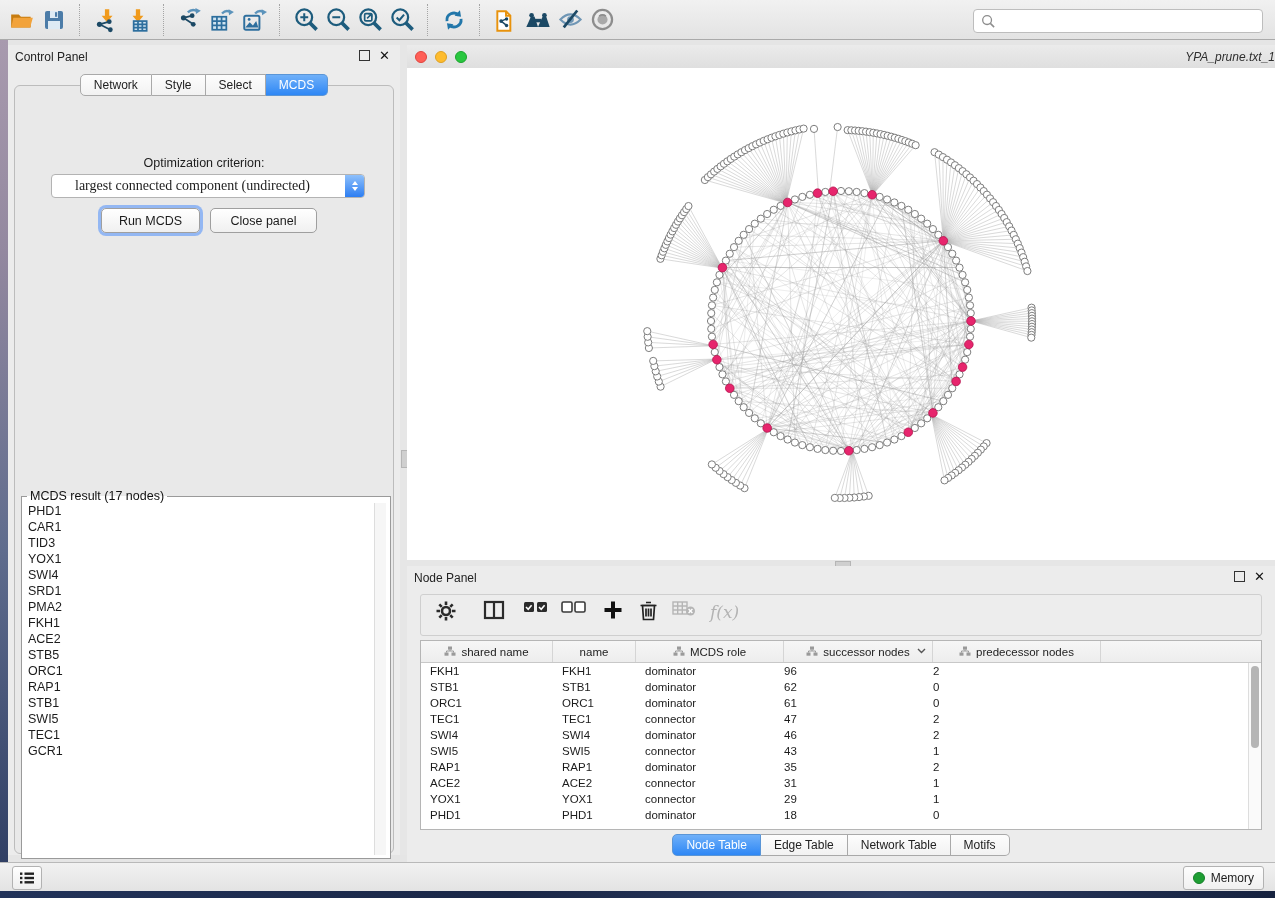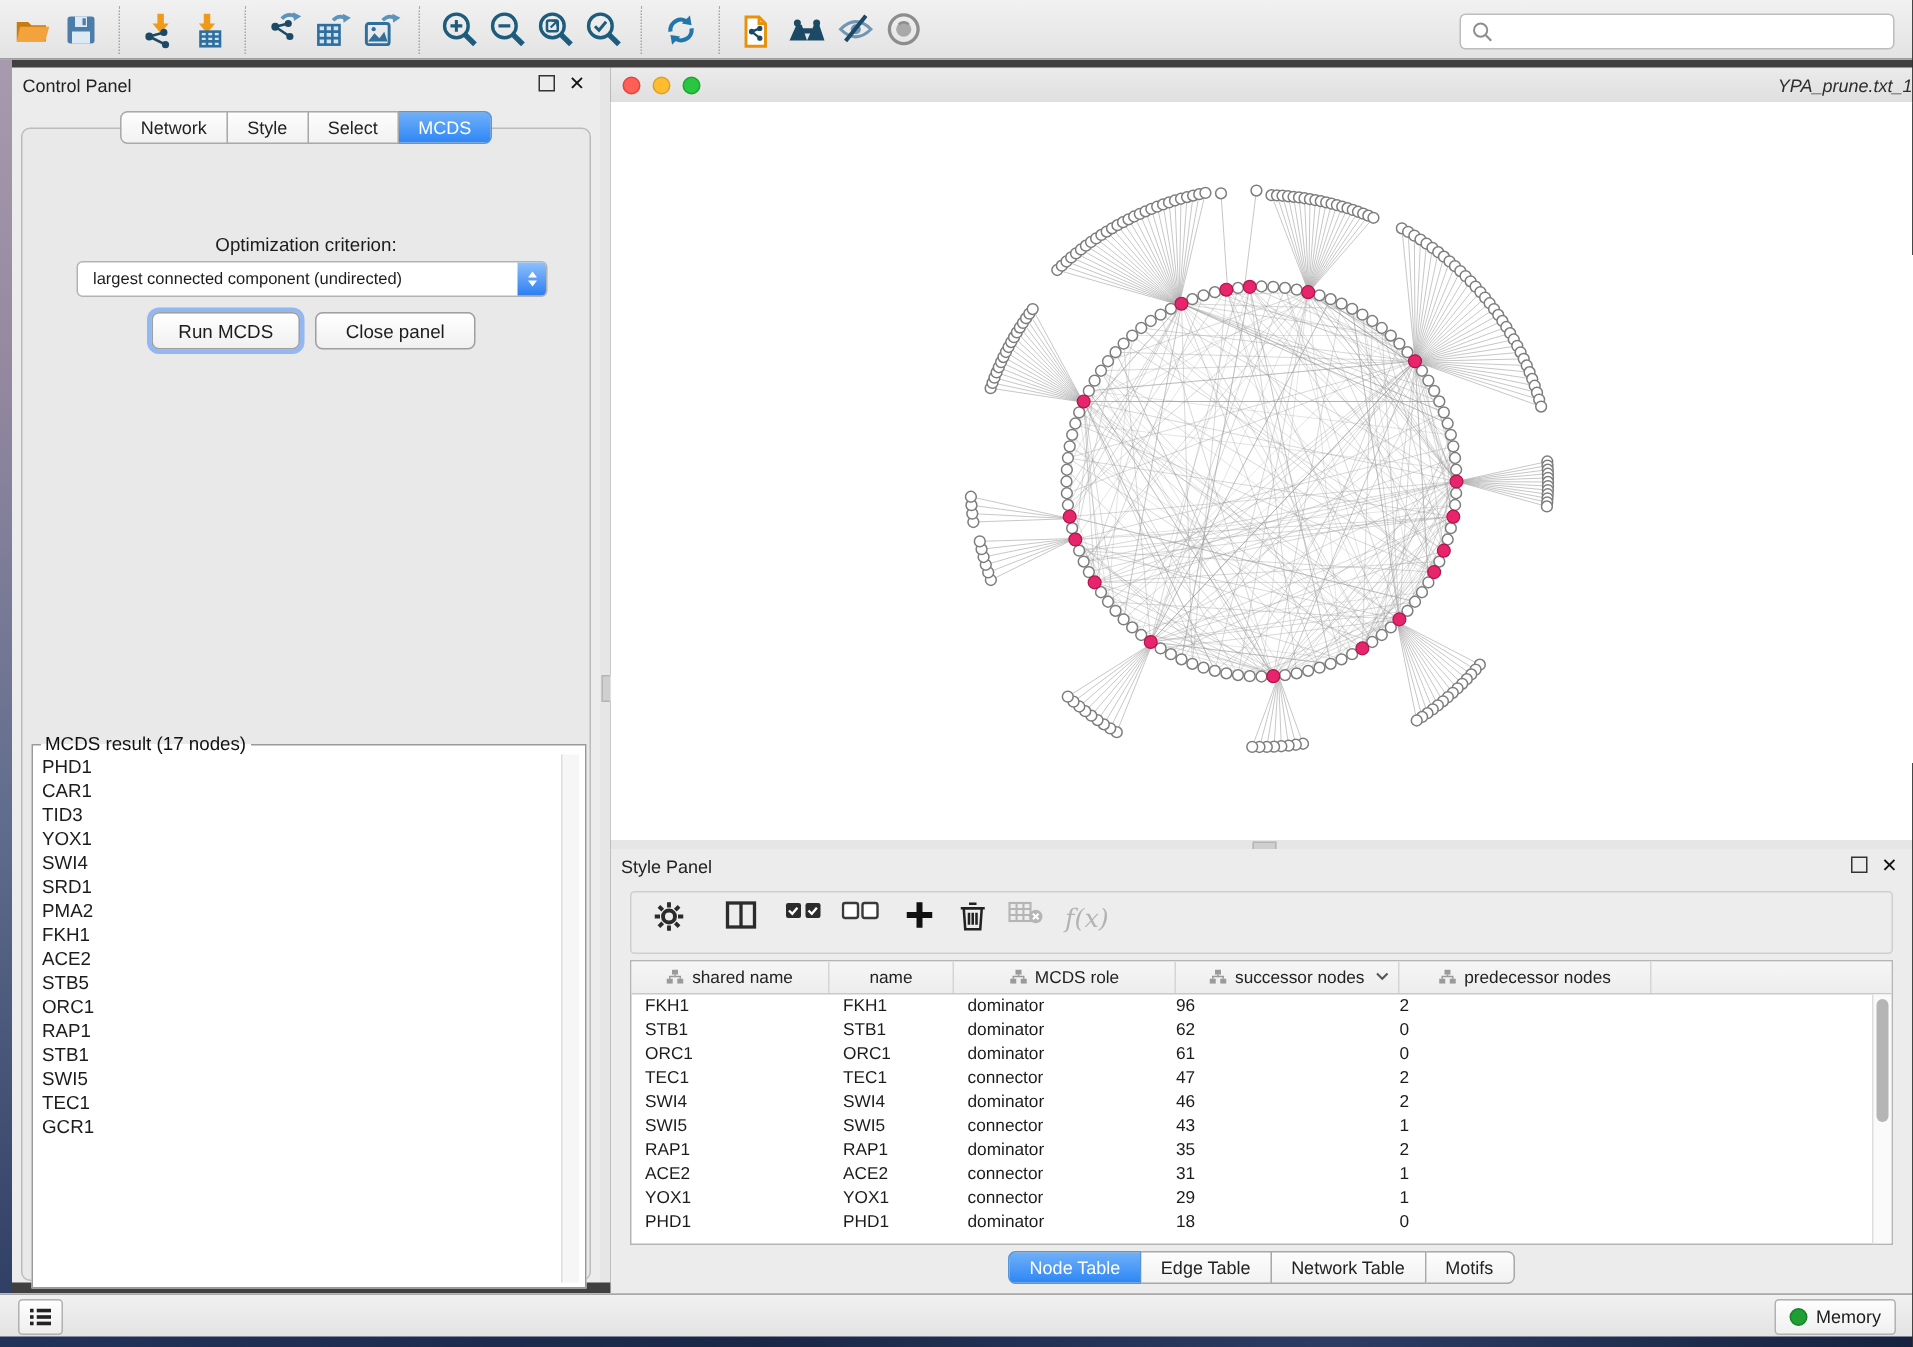--- a/index.html
+++ b/index.html
@@ -1,16 +1,16 @@
 <!DOCTYPE html>
 <html><head>
 <meta charset="utf-8">
 <style>
   html,body{margin:0;padding:0;background:#222;}
-  #app{position:relative;width:1275px;height:898px;background:#404040;overflow:hidden;
+  #app{position:relative;width:1275px;height:898px;background:#e5e5e5;overflow:hidden;
        font-family:"Liberation Sans","DejaVu Sans",sans-serif;color:#1c1c1c;}
   
   #desktop-left{position:absolute;left:0;top:40px;width:8px;height:850px;
     background:linear-gradient(#a89aae 0%,#93889f 25%,#5f6c8d 60%,#2c3b61 100%);}
   #desktop-bottom{position:absolute;left:0;bottom:0;width:100%;height:8px;
     background:linear-gradient(90deg,#22335a,#1a2747 40%,#2c3c63 70%,#16223f);}
   
   #toolbar{position:absolute;left:0;top:0;width:100%;height:40px;
     background:linear-gradient(#f1f1f1,#e3e3e3);border-bottom:1px solid #aaa;
     display:flex;align-items:center;padding-left:6px;box-sizing:border-box;}
@@ -32,21 +32,21 @@
   #cp-tabs{position:absolute;left:0;top:29px;width:100%;display:flex;justify-content:center;z-index:3;}
   .seg{display:flex;}
   .seg .tab{font-size:12px;padding:3px 13px;background:linear-gradient(#fdfdfd,#f2f2f2);
     border:1px solid #a9a9a9;border-left:none;color:#222;}
   .seg .tab:first-child{border-left:1px solid #a9a9a9;border-radius:5px 0 0 5px;}
   .seg .tab:last-child{border-radius:0 5px 5px 0;}
   .seg .tab.active{background:linear-gradient(#6fb0f9,#2e87f5);color:#fff;border-color:#5a95d6;}
   #opt-label{position:absolute;left:0;top:70px;width:100%;text-align:center;font-size:12.5px;}
   #criterion{position:absolute;left:36px;top:88px;width:314px;height:24px;background:#fff;
     border:1px solid #b3b3b3;border-radius:4px;display:flex;align-items:center;box-sizing:border-box;}
-  #criterion .val{flex:1;font-size:11px;padding-left:10px;white-space:nowrap;overflow:hidden;}
+  #criterion .val{flex:1;font-size:14px;padding-left:23px;white-space:nowrap;overflow:hidden;font-family:Liberation Serif, serif;}
   #criterion .stepper{width:19px;height:22px;border-radius:0 3px 3px 0;
     background:linear-gradient(#8ec0fb,#2d7ef2);display:flex;flex-direction:column;
     align-items:center;justify-content:center;gap:2px;}
   .chev-up{width:0;height:0;border-left:3.5px solid transparent;border-right:3.5px solid transparent;border-bottom:4.5px solid #fff;}
   .chev-dn{width:0;height:0;border-left:3.5px solid transparent;border-right:3.5px solid transparent;border-top:4.5px solid #fff;}
   .btn{font-size:12.5px;background:linear-gradient(#ffffff,#f0f0f0);border:1px solid #9f9f9f;
     border-radius:5px;height:23px;display:inline-flex;align-items:center;justify-content:center;}
   #run-btn{position:absolute;left:86px;top:122px;width:97px;box-shadow:0 0 0 3px rgba(90,150,250,.6);}
   #close-btn{position:absolute;left:195px;top:122px;width:105px;}
   #mcds-fieldset{position:absolute;left:6px;top:403px;width:368px;height:368px;
@@ -1010,21 +1010,21 @@
         </svg>
     </div>
   </div>
 
   <div id="h-split">
       <div class="grip"></div>
     </div>
 
   <div id="table-panel">
     <div class="panel-titlebar">
-      <span class="panel-title">Style Panel</span>
+      <span class="panel-title">Node Panel</span>
       <span class="panel-icons">
         <span class="float-icon"></span>
         <span class="close-icon">✕</span>
       </span>
     </div>
 
     <div id="tp-toolbar">
       <div class="tp-ic" style="margin-right:26px">
         <svg width="22" height="22" viewBox="0 0 22 22">
           <circle cx="11" cy="11" r="4" fill="none" stroke="#2b2b2b" stroke-width="2.6"></circle>

